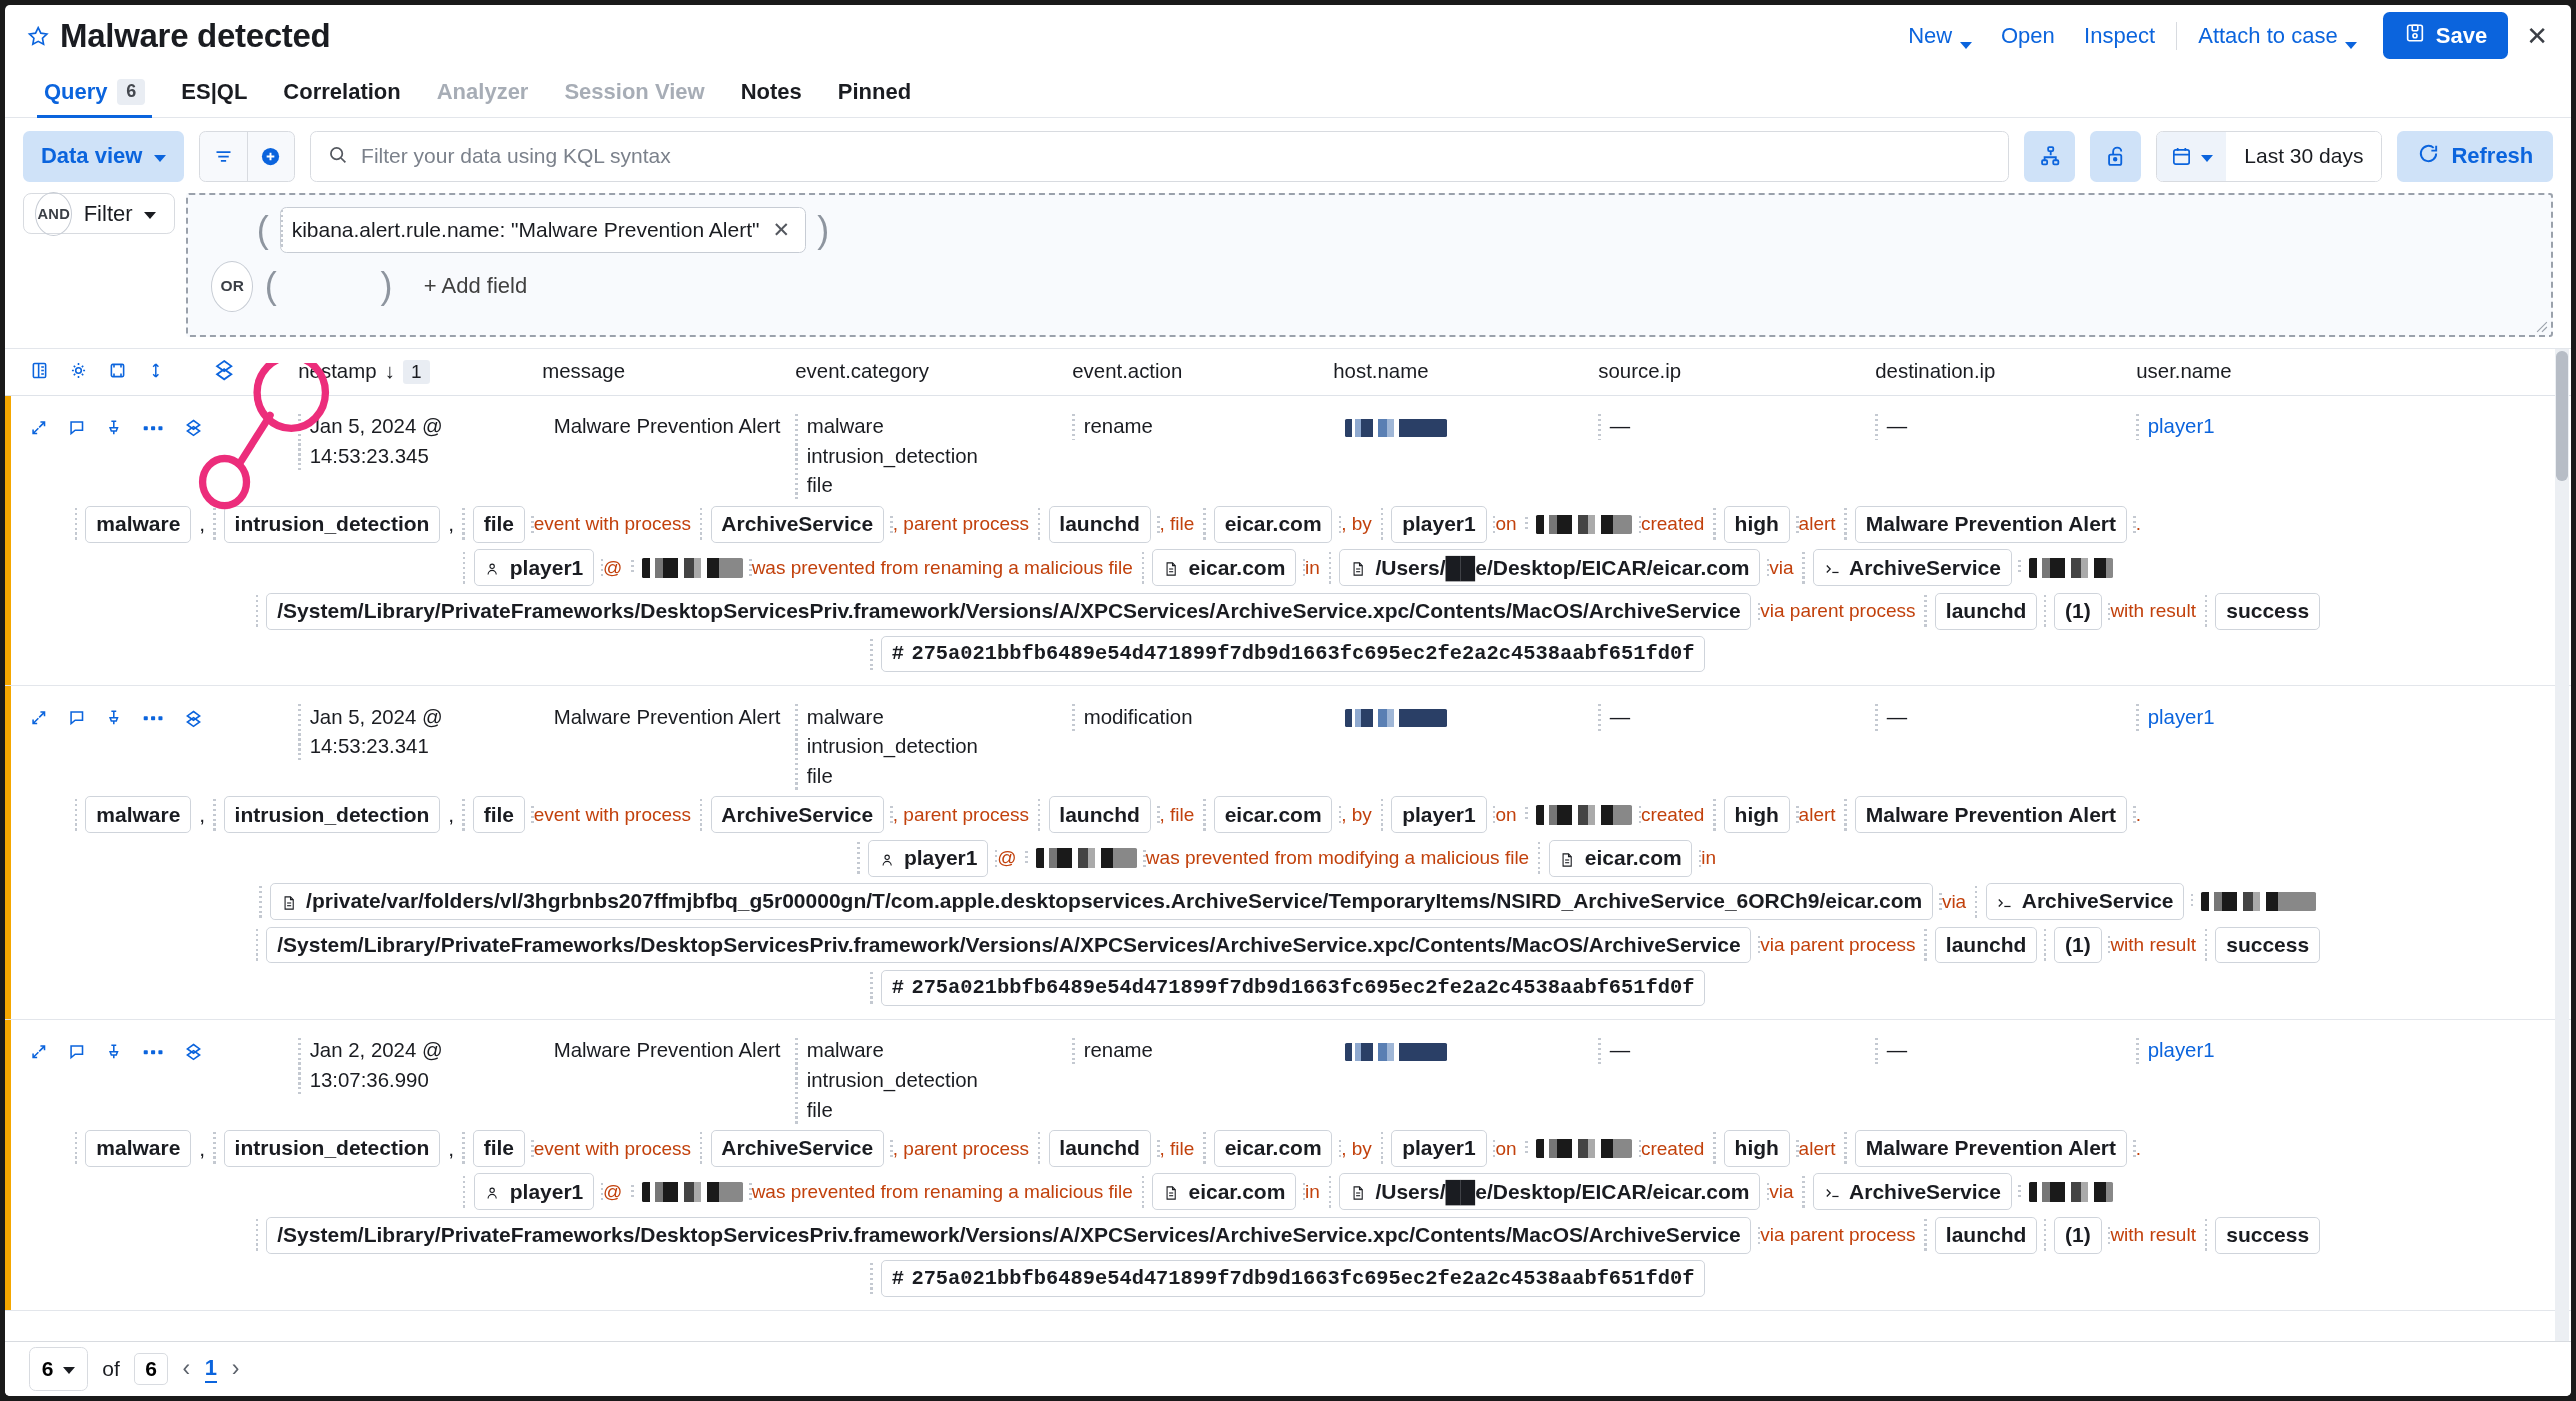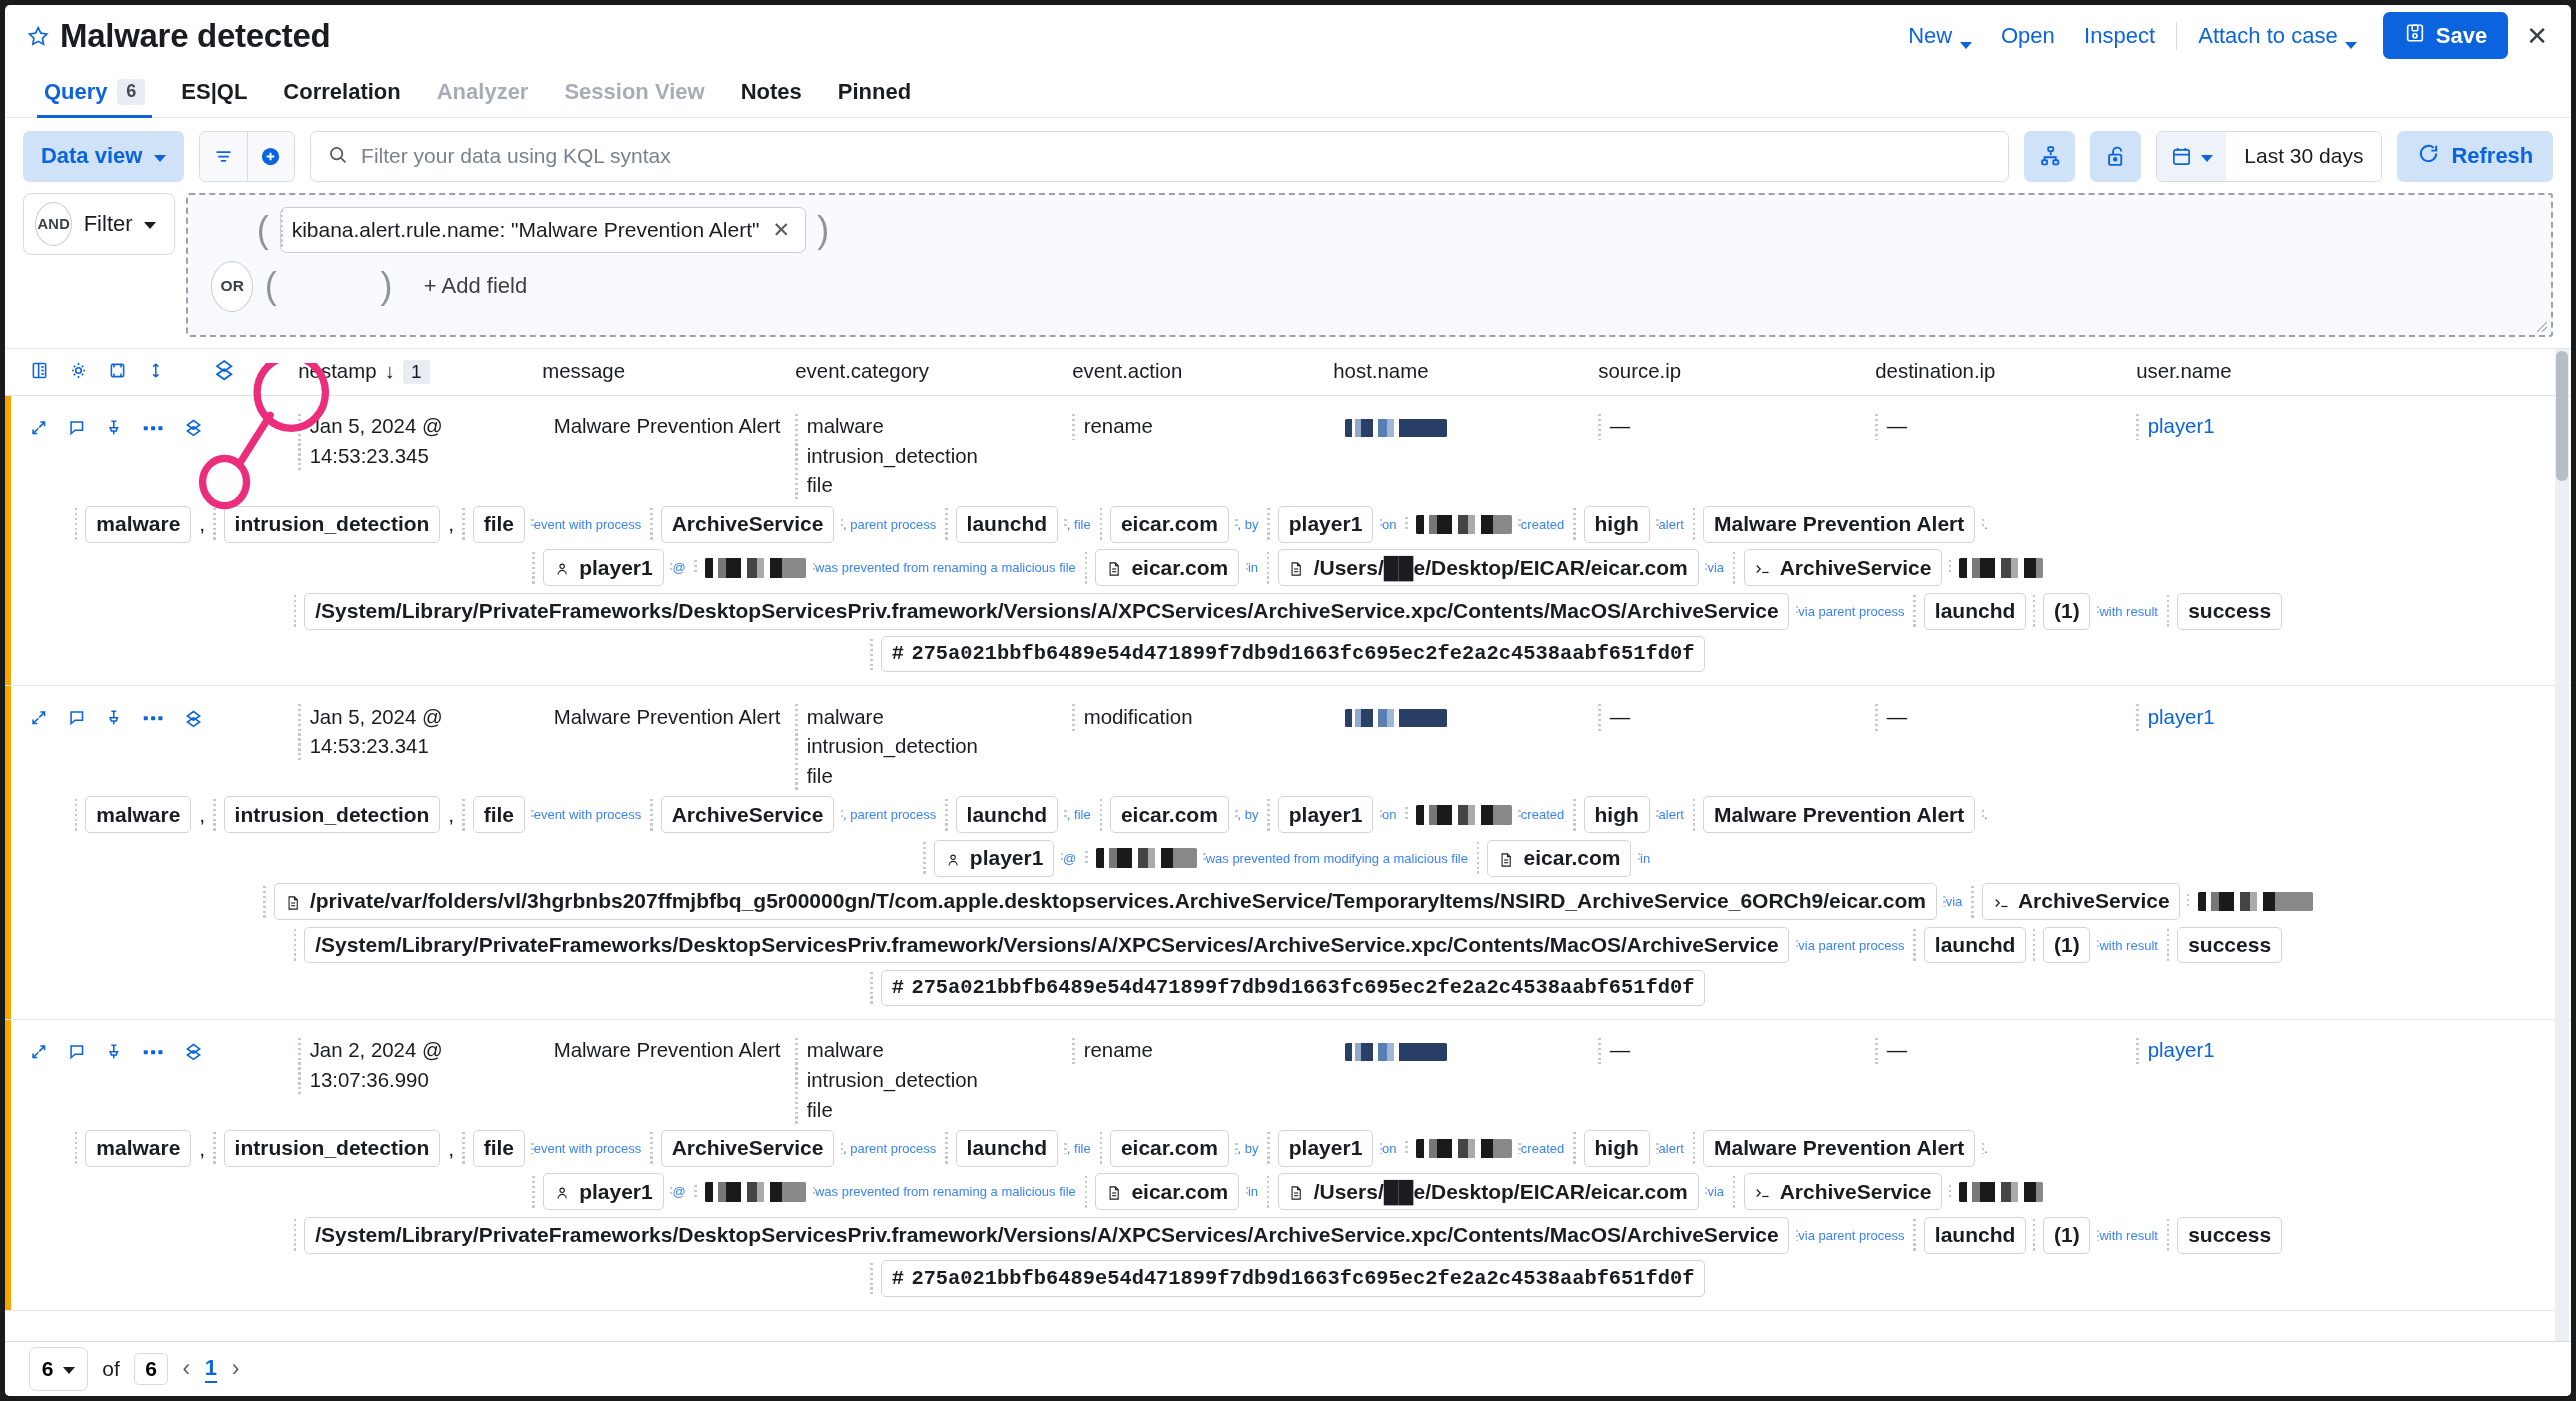--- a/index.html
+++ b/index.html
@@ -110,21 +110,21 @@
     padding: 0 19.6px; font-size:22px; font-weight:600; display:flex; align-items:center; gap:11.4px;
     cursor:pointer; white-space:nowrap; font-family:"Liberation Sans", sans-serif;
   }
 
   
   .filterrow {
     flex:0 0 auto; padding: 11.4px 18px 11.4px 18px;
     display:flex; align-items:flex-start; gap:11.4px;
   }
   .filter-pill {
-    height:62px; border:0.8px solid #d8dbe0; border-radius:8.1px; background:#fff;
+    height:41px; border:0.8px solid #d8dbe0; border-radius:8.1px; background:#fff;
     display:flex; align-items:center; gap:11.4px; padding: 0 18px 0 11.4px; cursor:pointer;
     flex:0 0 auto;
   }
   .bool-oval {
     border:0.8px solid #c7ccd4; border-radius:50%; width:37px; height:44px;
     display:flex; align-items:center; justify-content:center;
     font-size:14.7px; font-weight:700; color:#3b3f46; letter-spacing:0.2px;
   }
   .filter-pill .lbl { font-size:22px; color:#1a1c21; }
   .dashed-box {
@@ -199,21 +199,21 @@
   .sep-dash { position:relative; padding-left:10.6px; display:inline-flex; align-items:center;}
   .sep-dash::before {
     content:""; position:absolute; left:0; top:2.4px; bottom:2.4px; width:2.4px;
     background-image: repeating-linear-gradient(to bottom,#c4c9d1 0 2.4px, transparent 2.4px 4.9px);
   }
   .vchip {
     border:0.8px solid #cfd4db; border-radius:4.9px; background:#fff;
     font-size:21px; font-weight:700; color:#1a1c21; padding: 3.3px 9.8px; white-space:nowrap;
     display:inline-flex; align-items:center; gap:7.3px; line-height:1.35;
   }
-  .txt { font-size:13px; color:#3b82f6; white-space:nowrap; padding: 0 2.4px;}
+  .txt { font-size:19px; color:#c2410c; white-space:nowrap; padding: 0 2.4px;}
   .txt.comma { font-size:21px; color:#1a1c21; padding:0 1.6px;}
   .reasonline { display:flex; flex-wrap:wrap; align-items:center; justify-content:center;
     gap:0 6.5px; padding: 6.5px 33px 0 33px; }
   .hashline { display:flex; justify-content:center; padding: 6.5px 0 13px 0;}
   .vchip.mono { font-family:"Liberation Mono", monospace; font-weight:700; font-size:20.4px;}
 
   .mini-icon { width:18px; height:21px; flex:0 0 auto;}
 
   
   .vscroll {

